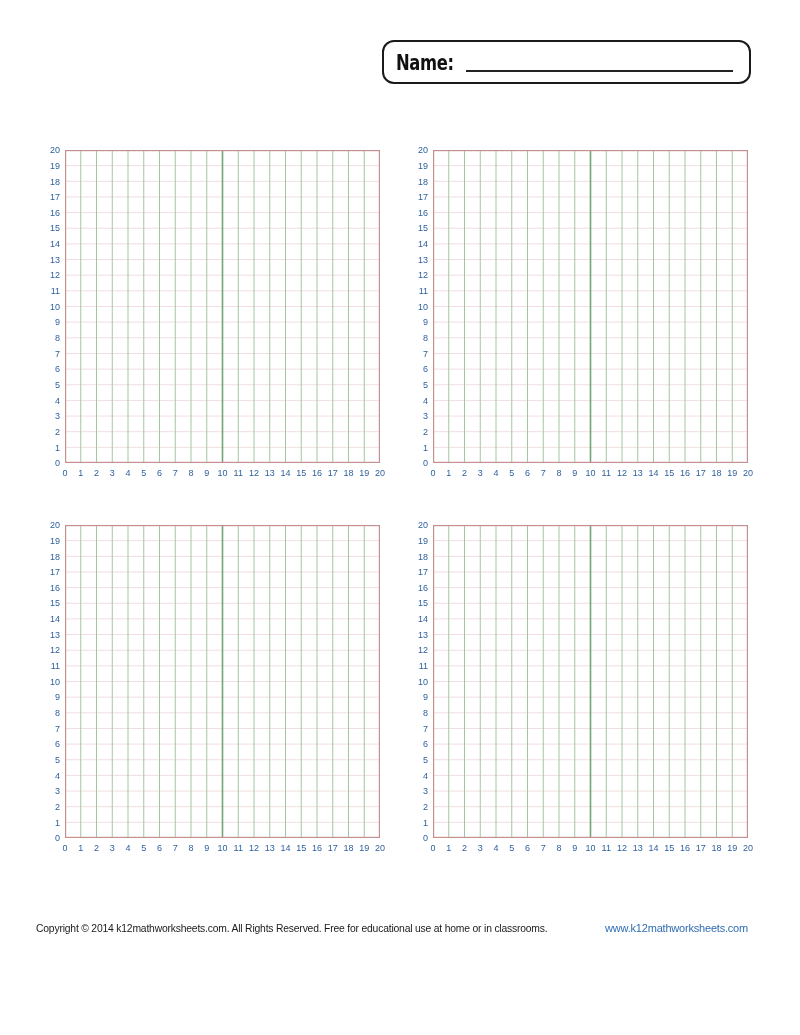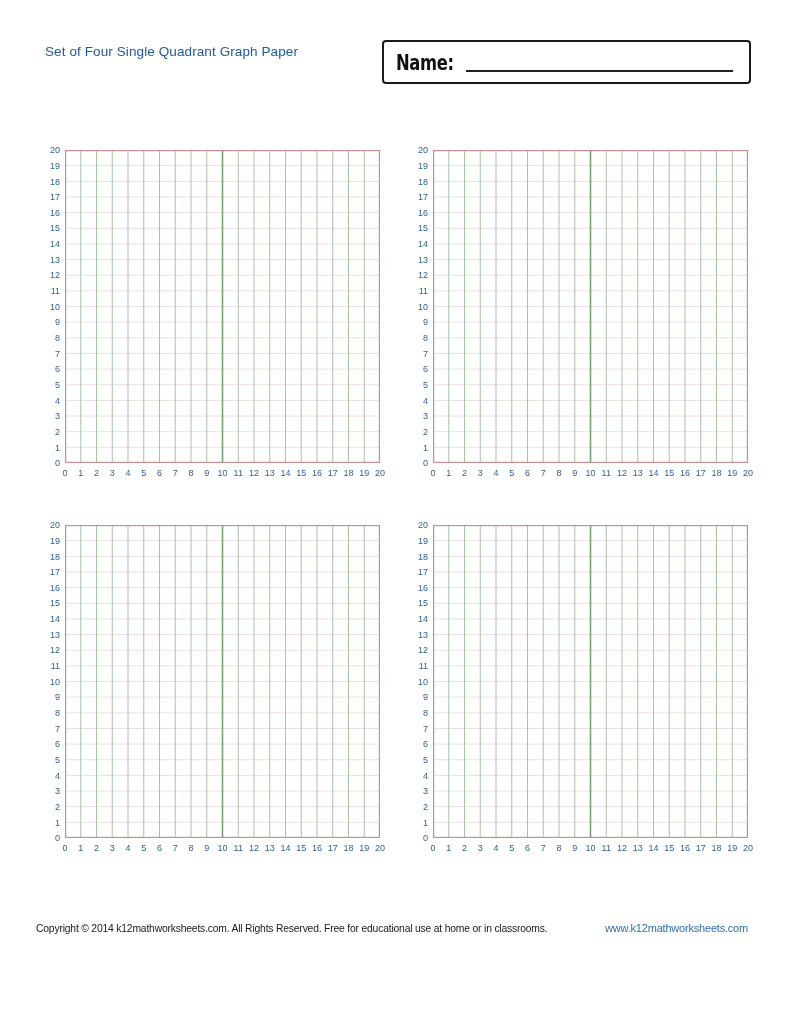--- a/index.html
+++ b/index.html
@@ -6,21 +6,21 @@
   .page {
     position:relative; width:800px; height:1035px; background:#ffffff;
     font-family:"Liberation Sans", sans-serif; overflow:hidden;
   }
   .title {
     position:absolute; left:45px; top:44px;
     font-size:13.5px; color:#1e5a9c; letter-spacing:0.1px;
   }
   .name-box {
     position:absolute; left:382px; top:40px; width:369px; height:44px;
-    box-sizing:border-box; border:2.5px solid #1a1a1a; border-radius:4px;
+    box-sizing:border-box; border:2.5px solid #1a1a1a; border-radius:12px;
     background:#fff; display:flex; align-items:flex-end;
     padding:0 16px 7px 12px;
   }
   .name-label {
     font-family:"DejaVu Sans", sans-serif; font-weight:bold;
     font-size:21px; color:#111; white-space:nowrap;
     transform:scaleX(0.78); transform-origin:left bottom;
     margin-right:-14px; letter-spacing:-0.5px;
   }
   .name-line {
@@ -38,21 +38,20 @@
     font-size:11px; color:#1a1a1a; letter-spacing:-0.2px;
   }
   .footer-copyright { transform:scaleX(0.94); transform-origin:left center; white-space:nowrap; }
   .footer-link { color:#2e6db4; text-decoration:none; white-space:nowrap; }
 </style>
 </head>
 <body>
 
 <div class="page">
 
-  <div class="title" style="color: rgb(30, 90, 156);">Set of Four Single Quadrant Graph Paper</div>
 
   <div class="name-box">
     <span class="name-label">Name:</span>
     <span class="name-line"></span>
   </div>
 
   <svg id="grid1" class="grid-svg" viewBox="0 0 356 345">
       <line x1="27" y1="304.35" x2="342" y2="304.35" stroke="#f1dede" stroke-width="1"></line>
       <line x1="27" y1="288.7" x2="342" y2="288.7" stroke="#f1dede" stroke-width="1"></line>
       <line x1="27" y1="273.05" x2="342" y2="273.05" stroke="#f1dede" stroke-width="1"></line>

